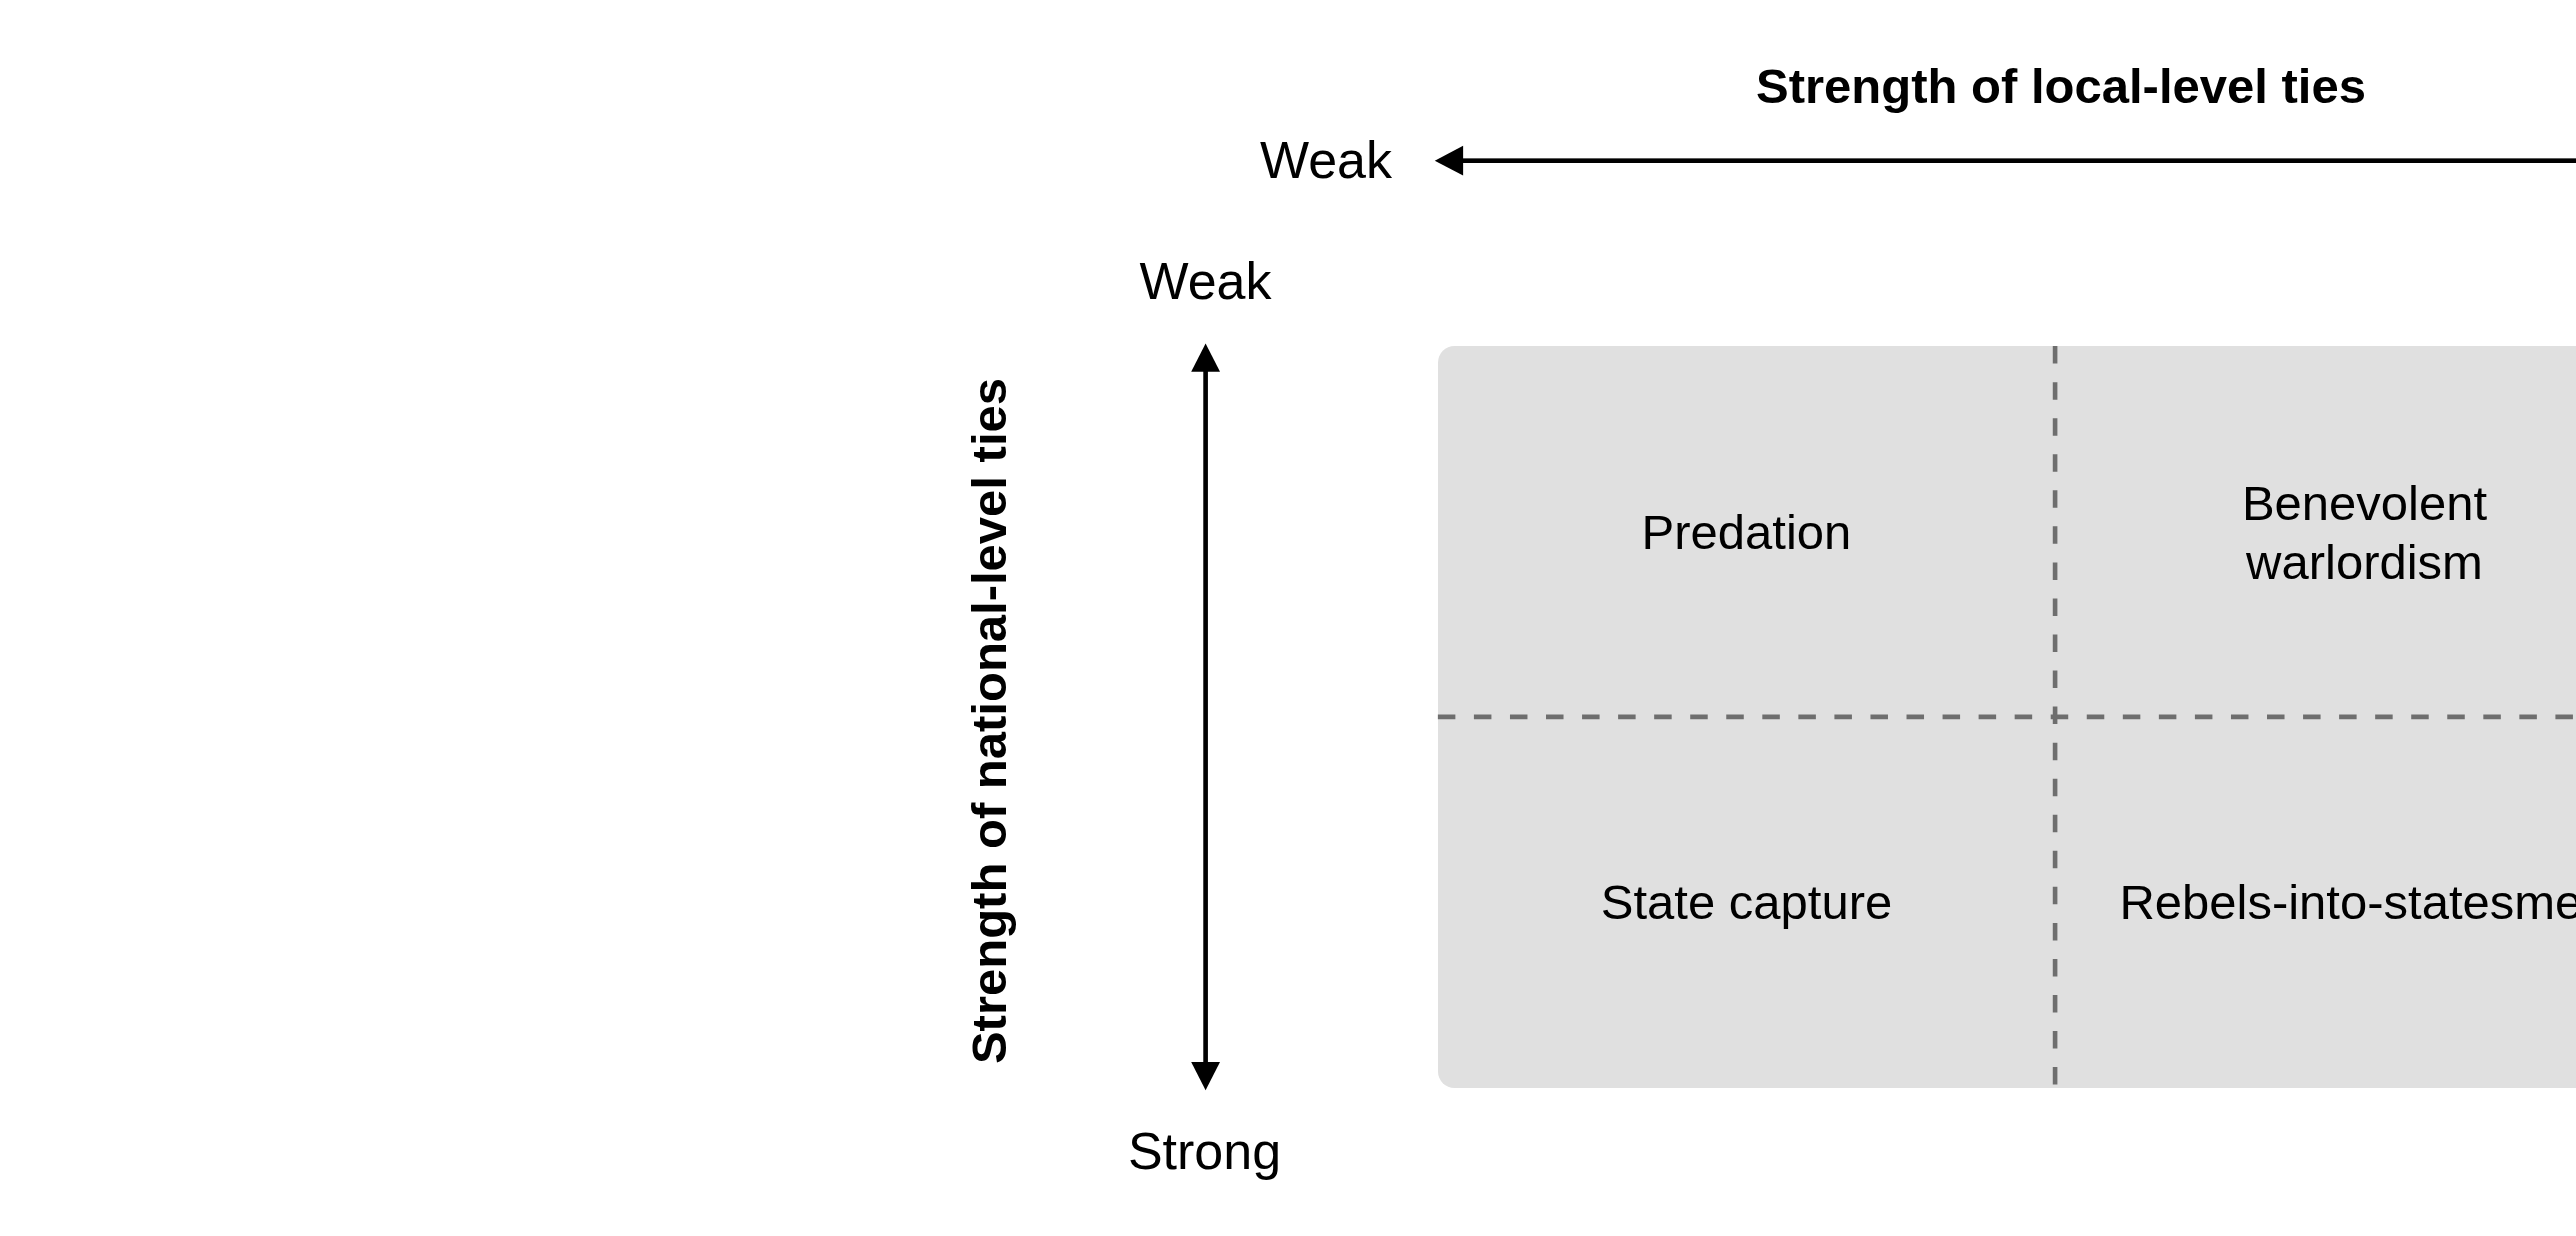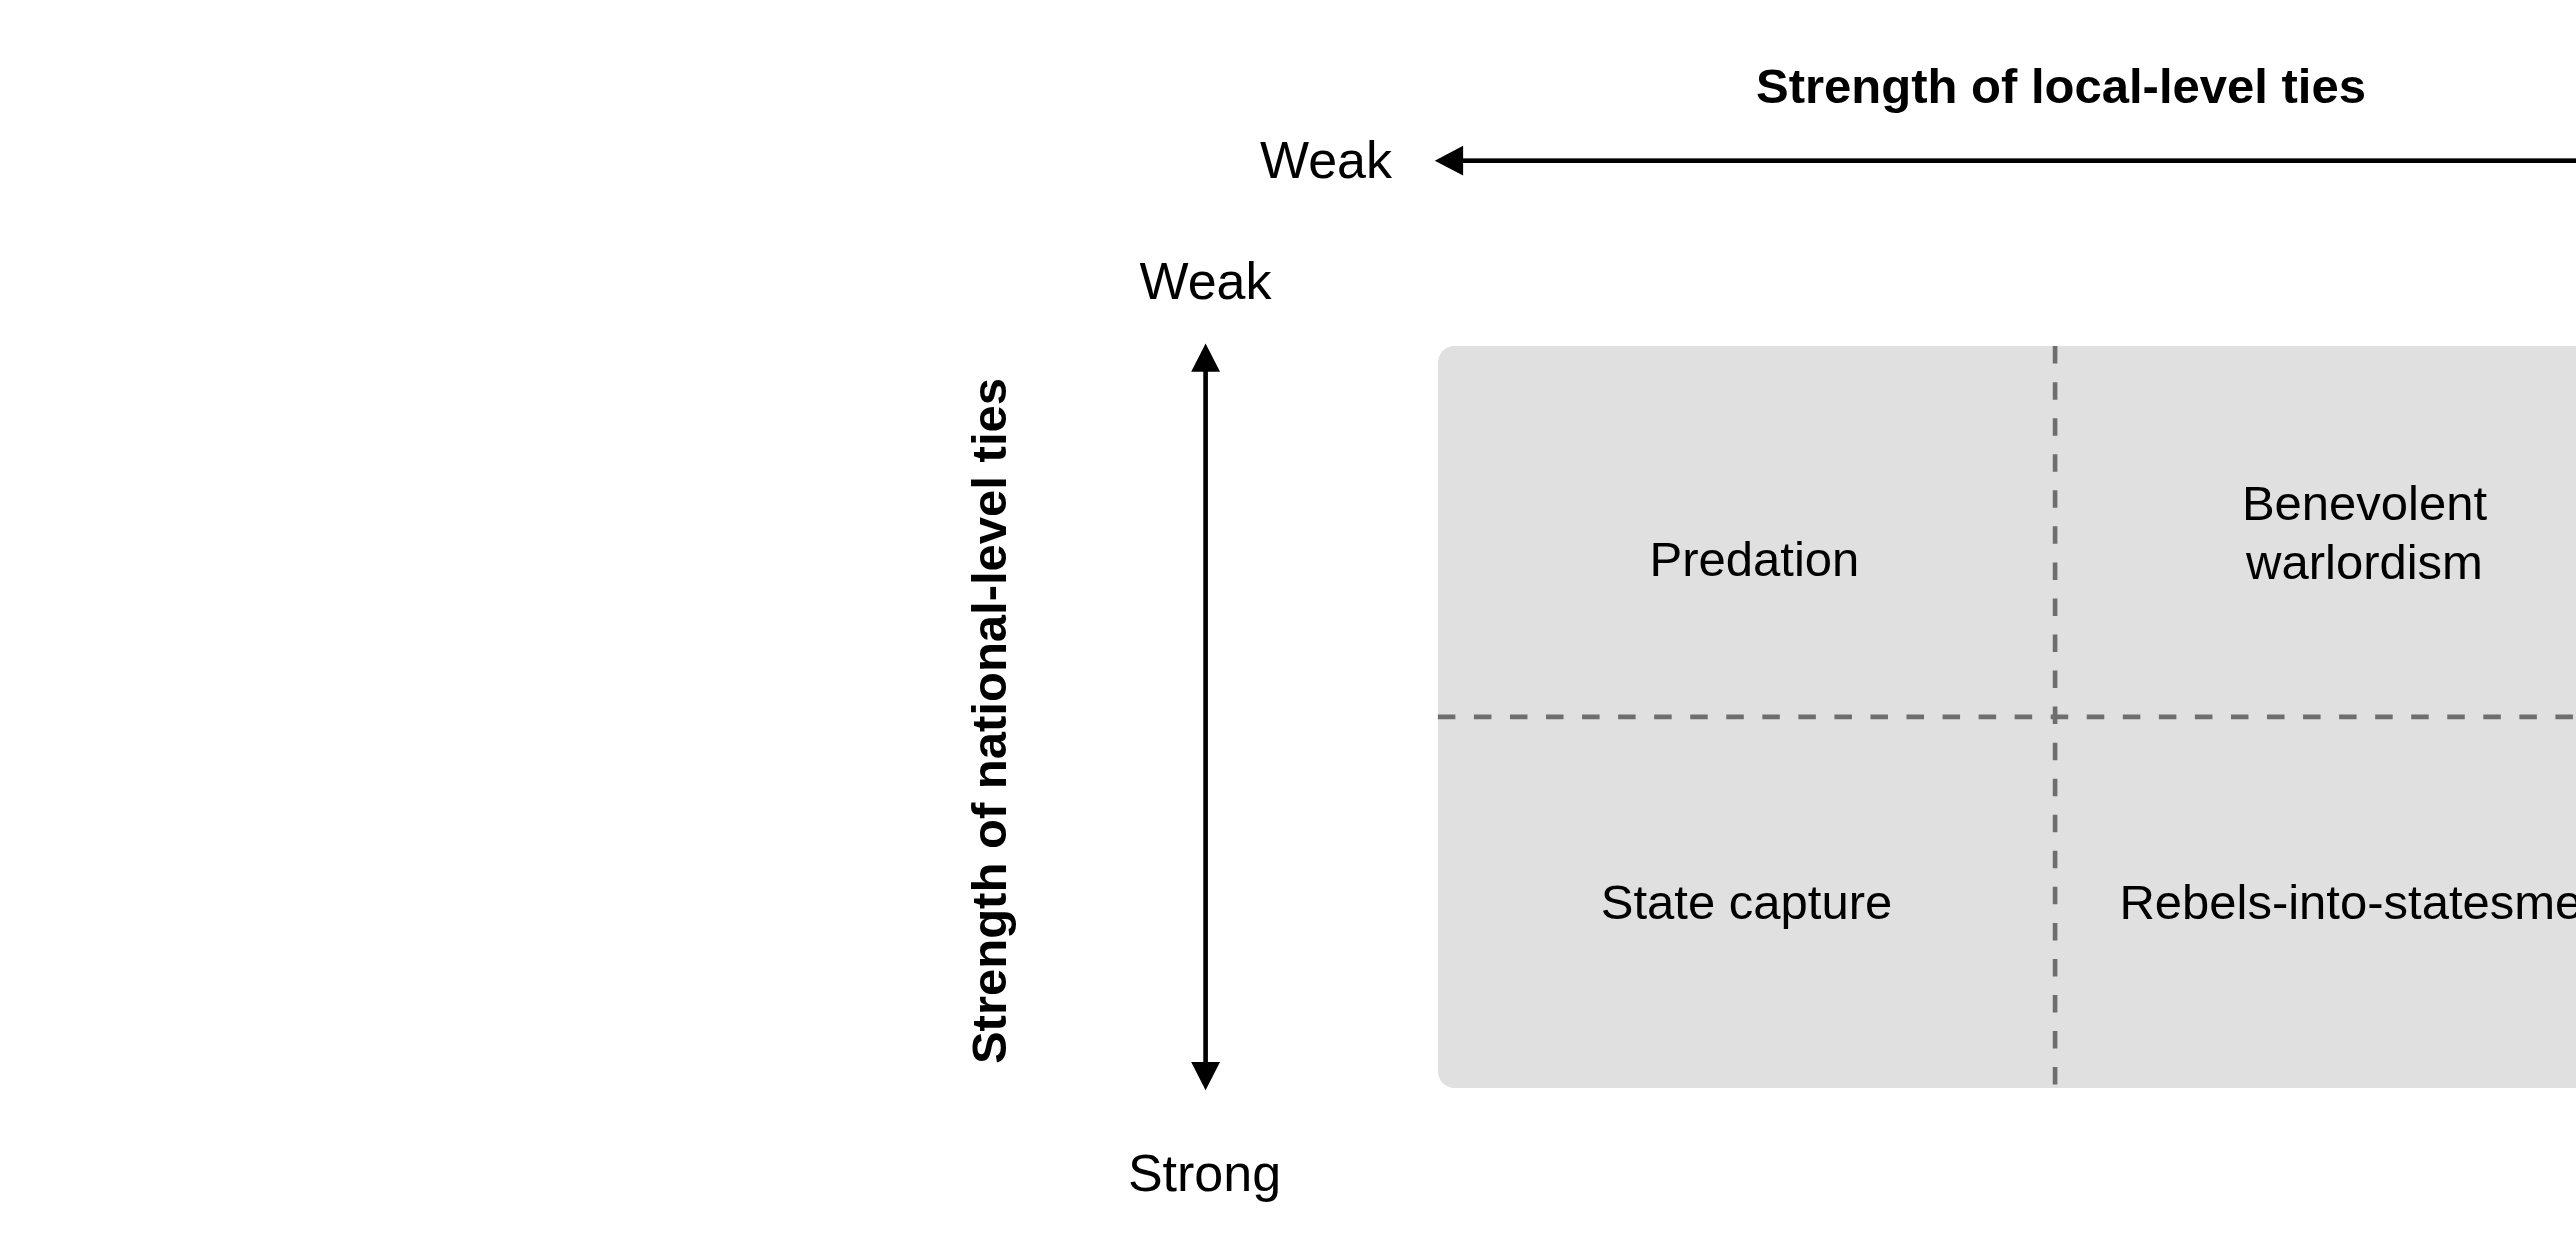--- a/index.html
+++ b/index.html
@@ -29,36 +29,36 @@
     font-size: 49px; font-weight: bold; line-height: 60px;
     text-align: center; white-space: nowrap;
     transform: rotate(-90deg);
     transform-origin: 50% 50%;
   }
   .end-label {
     font-size: 52px; line-height: 55px; white-space: nowrap;
   }
   .x-weak   { left: 1083px; top: 133px; width: 309px; text-align: right; }
   .y-weak   { left: 1051px; top: 254px; width: 309px; text-align: center; }
-  .y-strong { left: 1050px; top: 1124px; width: 309px; text-align: center; margin-top: 22px; }
+  .y-strong { left: 1050px; top: 1124px; width: 309px; text-align: center; }
 
   .quad-box {
     left: 1438px; top: 346px; width: 1236px; height: 742px;
     background: var(--box-fill, #e0e0e0);
     border-radius: 16.5px;
   }
   #overlay-svg {
     left: 0; top: 0; width: 3709px; height: 1236px;
     pointer-events: none;
   }
   .q-label {
     font-size: 49px; line-height: 59px;
     text-align: center; white-space: pre-line;
   }
-  .q-top-left     { left: 1438px; top: 530px;  width: 617px; padding-left: 8px; }
+  .q-top-left     { left: 1438px; top: 503px;  width: 617px; }
   .q-top-right    { left: 2055px; top: 474px;  width: 619px; }
   .q-bottom-left  { left: 1438px; top: 873px; width: 617px; }
   .q-bottom-right { left: 2055px; top: 873px; width: 619px; }
 </style>
 </head>
 <body>
 
 <div id="canvas">
 
   <div class="abs quad-box"></div>

